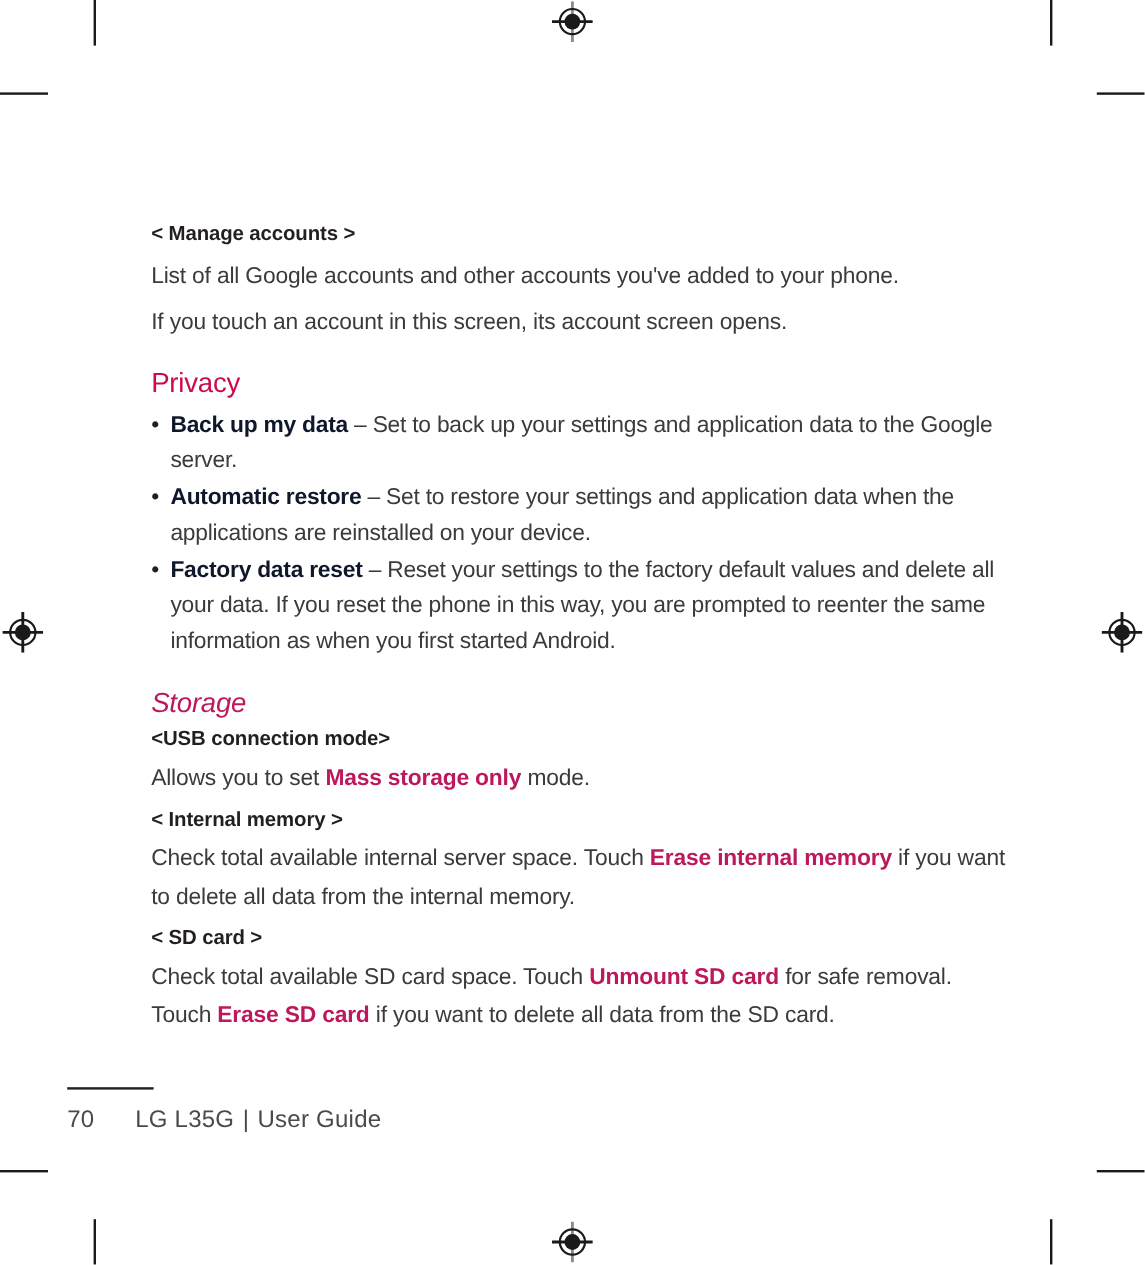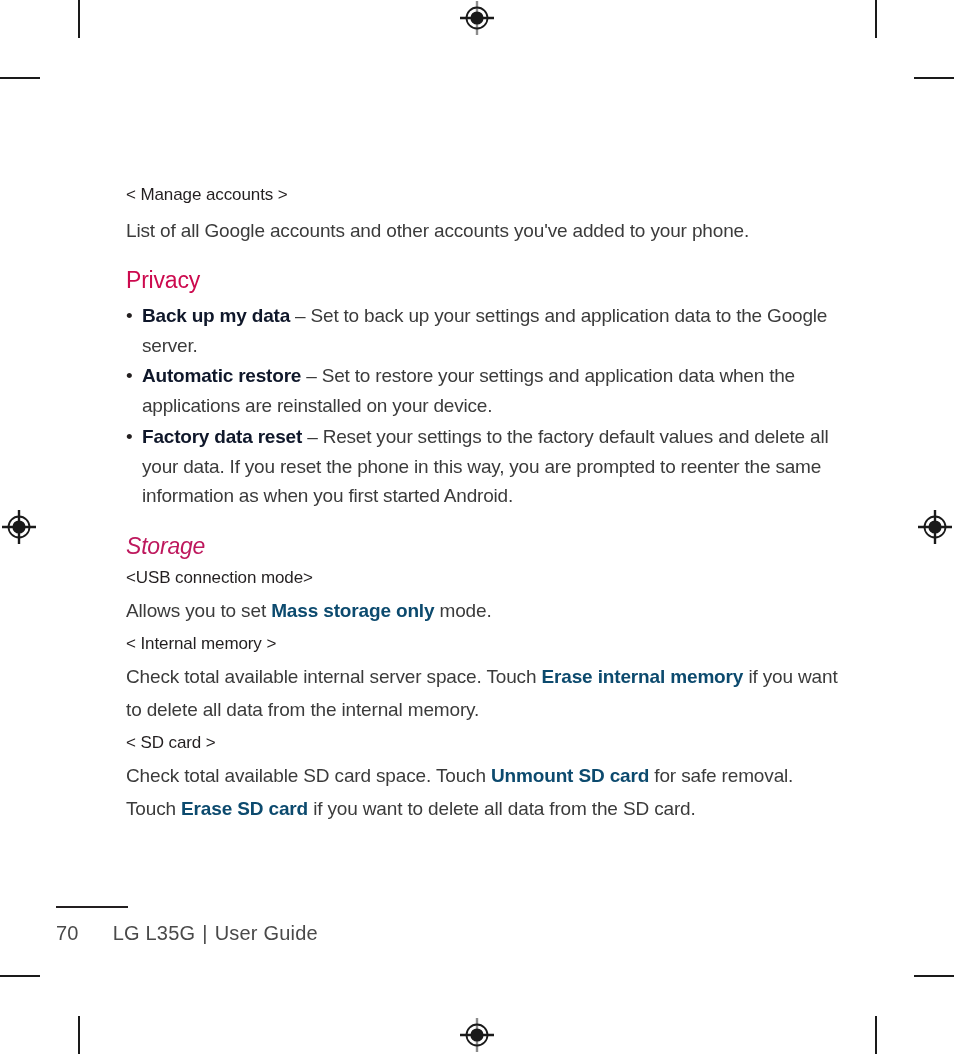--- a/index.html
+++ b/index.html
@@ -51,36 +51,36 @@
   
   #content {
     position: absolute;
     left: 126px;
     top: 184px;
     width: 712px;
   }
 
   .subhead {
     font-size: 17px;
-    font-weight: normal;
+    font-weight: bold;
     color: #231f20;
     letter-spacing: -0.1px;
     margin: 0 0 9px 0;
     line-height: 1.28;
   }
   .subhead.tight { margin-bottom: 6px; }
 
   .para {
     font-size: 19px;
     color: #3b3b3b;
     line-height: 1.72;
     margin: 0 0 6px 0;
     letter-spacing: -0.15px;
   }
-  .para b { color: #0c4a6e; font-weight: bold; }
+  .para b { color: #be185d; font-weight: bold; }
 
   .sec-head {
     font-size: 23px;
     font-weight: normal;
     line-height: 1.2;
     margin: 20px 0 6px 0;
     letter-spacing: -0.2px;
   }
 
   ul.bullets {
@@ -179,20 +179,21 @@
       <line x1="0" y1="17" x2="34" y2="17" stroke="#1a1a1a" stroke-width="2.4"></line>
       <circle cx="17" cy="17" r="10.5" fill="none" stroke="#1a1a1a" stroke-width="1.8"></circle>
       <circle cx="17" cy="17" r="6.6" fill="#1a1a1a"></circle>
     </svg>
   </div>
 
   <div id="content">
 
     <h3 class="subhead">&lt; Manage accounts &gt;</h3>
     <p class="para">List of all Google accounts and other accounts you've added to your phone.</p>
+    <p class="para">If you touch an account in this screen, its account screen opens.</p>
 
     <h2 class="sec-head" style="color: rgb(204, 10, 78);">Privacy</h2>
 
     <ul class="bullets">
       <li>
         <span class="dot">•</span>
         <b>Back up my data</b>
         <span> – </span>
         <span>Set to back up your settings and application data to the Google server.</span>
       </li>

